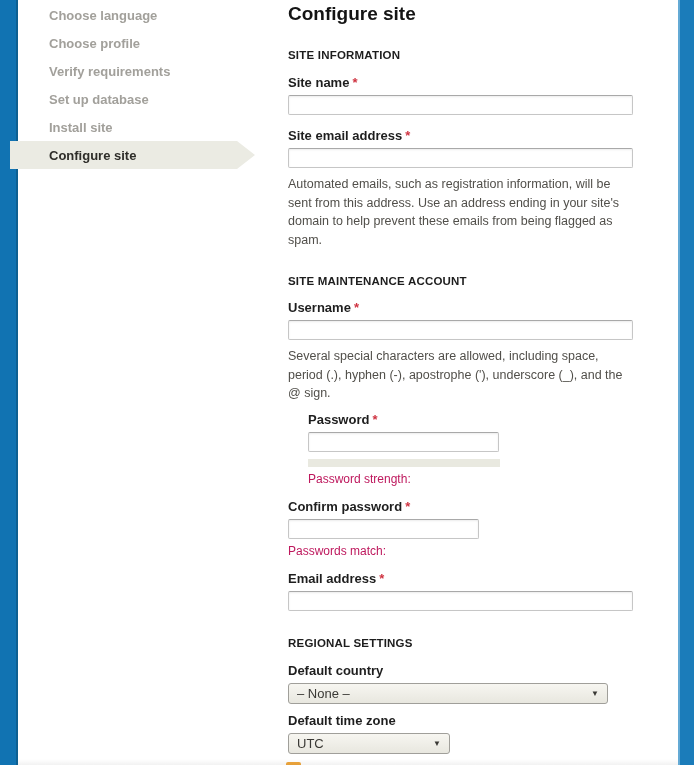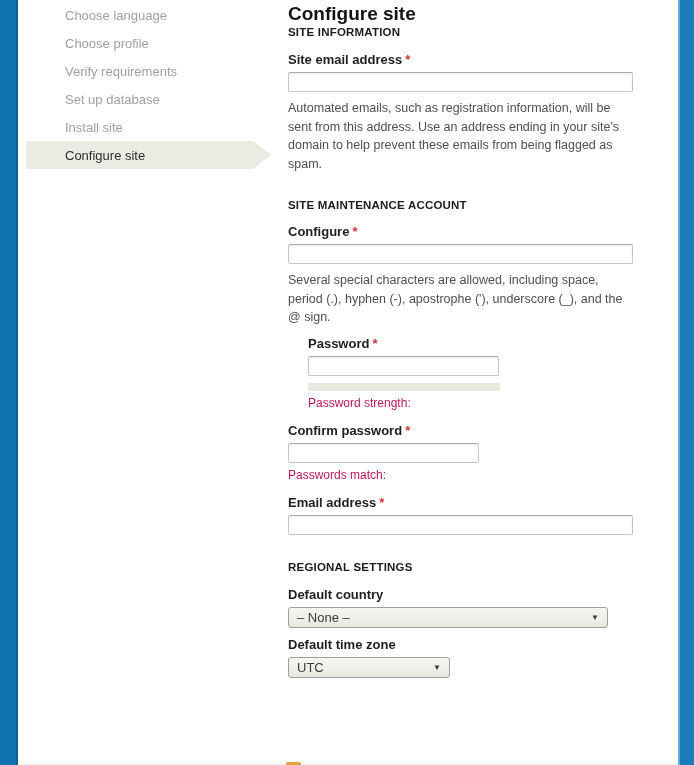--- a/index.html
+++ b/index.html
@@ -23,22 +23,23 @@
   }
   .edge-right {
     position: absolute; right: 0; top: 0; bottom: 0;
     width: 16px;
     background: #1b7cba;
     border-left: 2px solid #64aad5;
   }
 
   
   .steps {
-    position: absolute; left: 26px; top: 1px;
+    position: absolute; left: 10px; top: 1px;
     list-style: none;
+    font-weight: bold;
   }
   .steps li {
     height: 28px;
     display: flex; align-items: center;
     padding-left: 39px;
     font-size: 13px;
     color: #a2a09b;
     position: relative;
     white-space: nowrap;
   }
@@ -69,21 +70,21 @@
     font-weight: bold;
     color: #141414;
   }
   h3.section-heading {
     font-size: 11.5px;
     line-height: 13px;
     font-weight: bold;
     letter-spacing: 0.2px;
     color: #1d1d1d;
   }
-  .h-site-info       { margin-top: 1px; }
+  .h-site-info       { margin-top: 24px; }
   .h-maintenance     { margin-top: 26px; }
   .h-regional        { margin-top: 26px; }
 
   .field { margin-top: 13px; }
   .field-label {
     display: block;
     font-size: 13px;
     font-weight: bold;
     color: #1e1e1e;
     margin-bottom: 5px;
@@ -182,34 +183,40 @@
     <li>Install site</li>
     <li class="active">Configure site</li>
   </ul>
 
   <div class="main">
 
     <h1 class="page-title">Configure site</h1>
 
     <h3 class="section-heading h-site-info">SITE INFORMATION</h3>
 
+    <div class="field">
+      <span class="field-label">
+        <span>Site name</span><span class="req">*</span>
+      </span>
+      <input class="text-input" type="text" value="" style="">
+    </div>
 
     <div class="field">
       <span class="field-label">
         <span>Site email address</span><span class="req">*</span>
       </span>
       <input class="text-input" type="text" value="" style="">
       <div class="description">Automated emails, such as registration information, will be sent from this address. Use an address ending in your site's domain to help prevent these emails from being flagged as spam.</div>
     </div>
 
     <h3 class="section-heading h-maintenance">SITE MAINTENANCE ACCOUNT</h3>
 
     <div class="field" style="margin-top:12px;">
       <span class="field-label">
-        <span>Configure</span><span class="req">*</span>
+        <span>Username</span><span class="req">*</span>
       </span>
       <input class="text-input" type="text" value="" style="">
       <div class="description">Several special characters are allowed, including space, period (.), hyphen (-), apostrophe ('), underscore (_), and the @ sign.</div>
     </div>
 
     <div class="field" style="margin-top:9px;margin-left:20px;">
       <span class="field-label">
         <span>Password</span><span class="req">*</span>
       </span>
       <input class="text-input narrow" type="password" value="" style="">

